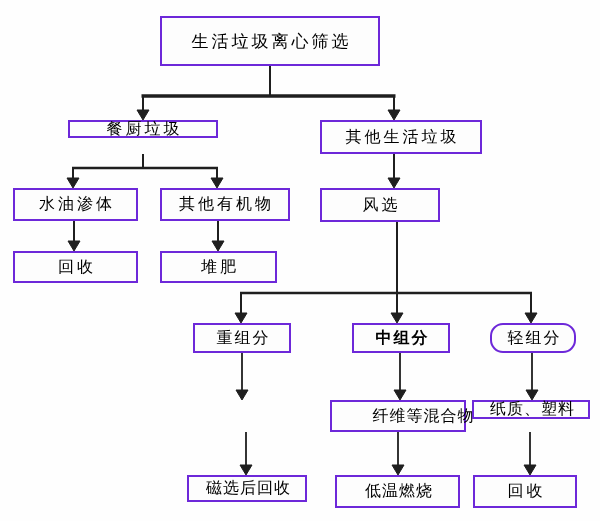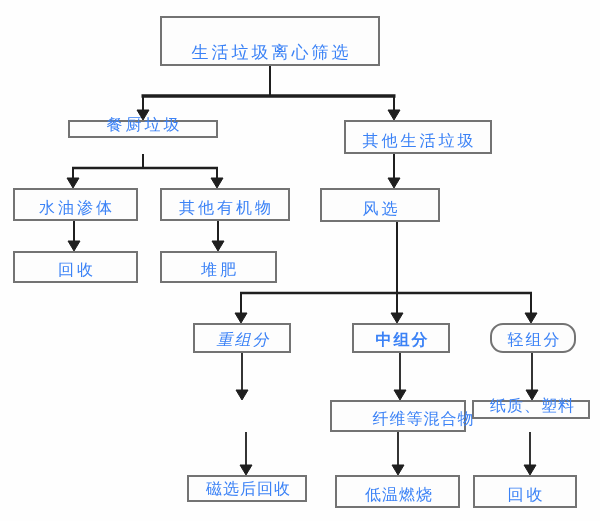--- a/index.html
+++ b/index.html
@@ -7,39 +7,39 @@
     width: 600px; height: 521px;
     background: #fefefe;
     position: relative;
     overflow: hidden;
     font-family: "Liberation Serif", "DejaVu Serif", serif;
   }
   .canvas { position: absolute; left: 0; top: 0; width: 600px; height: 521px; }
   .edges { position: absolute; left: 0; top: 0; z-index: 1; }
   .node {
     position: absolute; z-index: 2;
-    border: 2px solid #737373;
+    border: 2px solid #6d28d9;
     background: #fdfdfd;
-    display: flex; align-items: flex-end; justify-content: center;
-    color: #3b82f6;
+    display: flex; align-items: center; justify-content: center;
+    color: #000000;
     font-size: 16px; letter-spacing: 3px;
     box-sizing: border-box;
     white-space: nowrap;
   }
   .node span { transform: translateX(1.5px); } 
 
   #n-root           { left:160px; top:16px;  width:220px; height:50px; font-size:17px; }
   #n-kitchen        { left:68px;  top:120px; width:150px; height:18px; }
-  #n-other-house    { left:320px; top:120px; width:148px; height:34px;margin-left:24px; }
+  #n-other-house    { left:320px; top:120px; width:162px; height:34px; }
   #n-water-oil      { left:13px;  top:188px; width:125px; height:33px; }
   #n-other-organics { left:160px; top:188px; width:130px; height:33px; }
   #n-air            { left:320px; top:188px; width:120px; height:34px; }
   #n-recycle-left   { left:13px;  top:251px; width:125px; height:32px; }
   #n-compost        { left:160px; top:251px; width:117px; height:32px; }
-  #n-heavy          { left:193px; top:323px; width:98px;  height:30px; letter-spacing:2px;font-style:italic; }
+  #n-heavy          { left:193px; top:323px; width:98px;  height:30px; letter-spacing:2px; }
   #n-medium         { left:352px; top:323px; width:98px;  height:30px; letter-spacing:2px;font-weight:bold; }
   #n-light          { left:490px; top:323px; width:86px;  height:30px; letter-spacing:2px;border-radius:13px; }
   #n-metal          { left:152px; top:400px; width:170px; height:32px; letter-spacing:1px; border-width:2.5px; }
   #n-fiber          { left:330px; top:400px; width:136px; height:32px; letter-spacing:1px;padding-left:48px; }
   #n-paper          { left:472px; top:400px; width:118px; height:19px; letter-spacing:1px; }
   #n-magnetic       { left:187px; top:475px; width:120px; height:27px; letter-spacing:1px; }
   #n-burn           { left:335px; top:475px; width:125px; height:33px; letter-spacing:1px; }
   #n-recycle-right  { left:473px; top:475px; width:104px; height:33px; }
 </style>
 </head>

